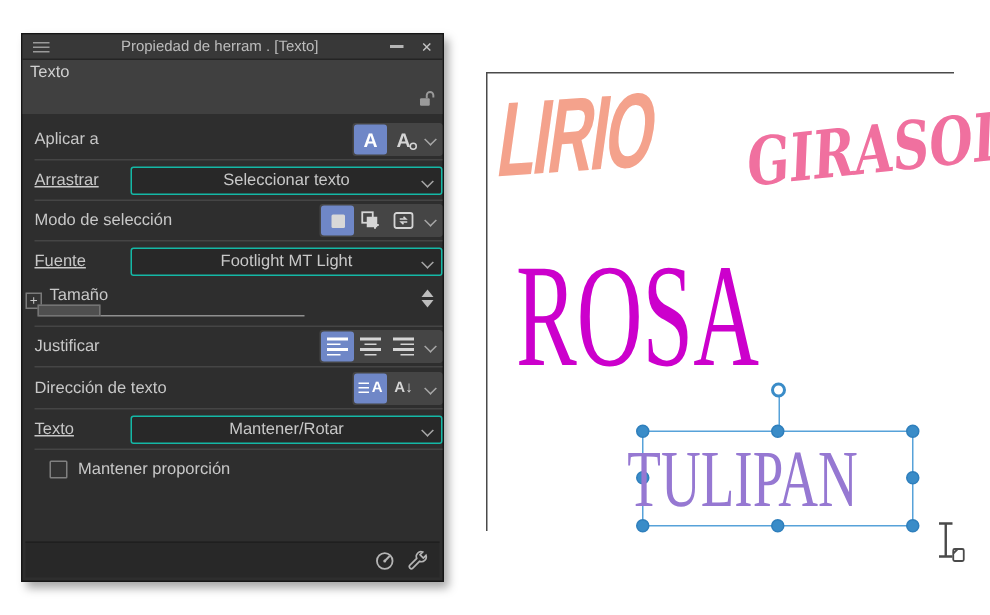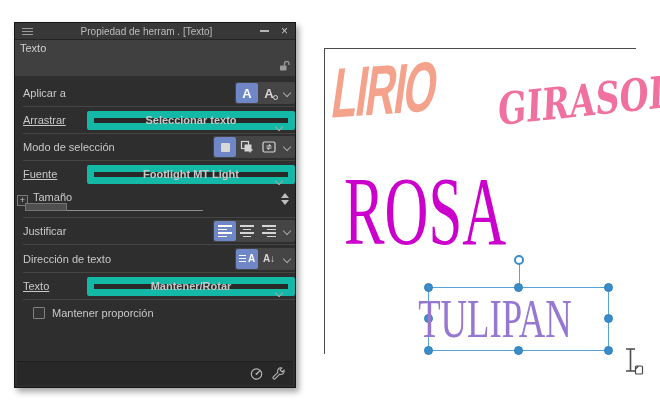--- a/index.html
+++ b/index.html
@@ -48,23 +48,23 @@
   .tool-name { position:absolute; left:5px; top:2px; font-size:11px; color:#d0d0d0; }
   .lock { position:absolute; right:5px; bottom:3px; }
 
   .rows { padding:4px 0 0 8px; }
   .row { display:flex; align-items:center; position:relative; font-size:11px; }
   .row.sep { border-bottom:1px solid #454545; }
   .r27{height:27px;} .r26{height:26px;} .r28{height:28px;} .r31{height:31px;} .r25{height:25px;}
   .lbl { color:#c8c8c8; white-space:nowrap; }
   .lblw { width:62px; flex:none;text-decoration:underline; }
 
-  .dropdown { flex:1; height:19px; margin-left:2px; background:#282828; border:7px solid #14b8a6;
+  .dropdown { flex:1; height:19px; margin-left:2px; background:#282828; border:1px solid #14b8a6;
               border-radius:2px; display:flex; align-items:center; justify-content:center;
-              position:relative; color:#c8c8c8; cursor:pointer;font-weight:bold; }
+              position:relative; color:#c8c8c8; cursor:pointer; }
   .dropdown .chev { position:absolute; right:6px; top:6px; }
   .chev { width:6px; height:6px; border-right:1.5px solid #a8a8a8; border-bottom:1.5px solid #a8a8a8;
           transform:rotate(45deg); display:inline-block; }
 
   .btngroup { margin-left:auto; display:flex; align-items:center; background:#454545;
               border-radius:2px; padding:1px; }
   .ibtn { width:22px; height:20px; display:flex; align-items:center; justify-content:center;
           border-radius:2px; color:#d5d5d5; cursor:pointer; position:relative; }
   .ibtn.sel { background:#6f87c7; color:#fff; }
   .ibtn .A { font-weight:bold; font-size:13px; }

